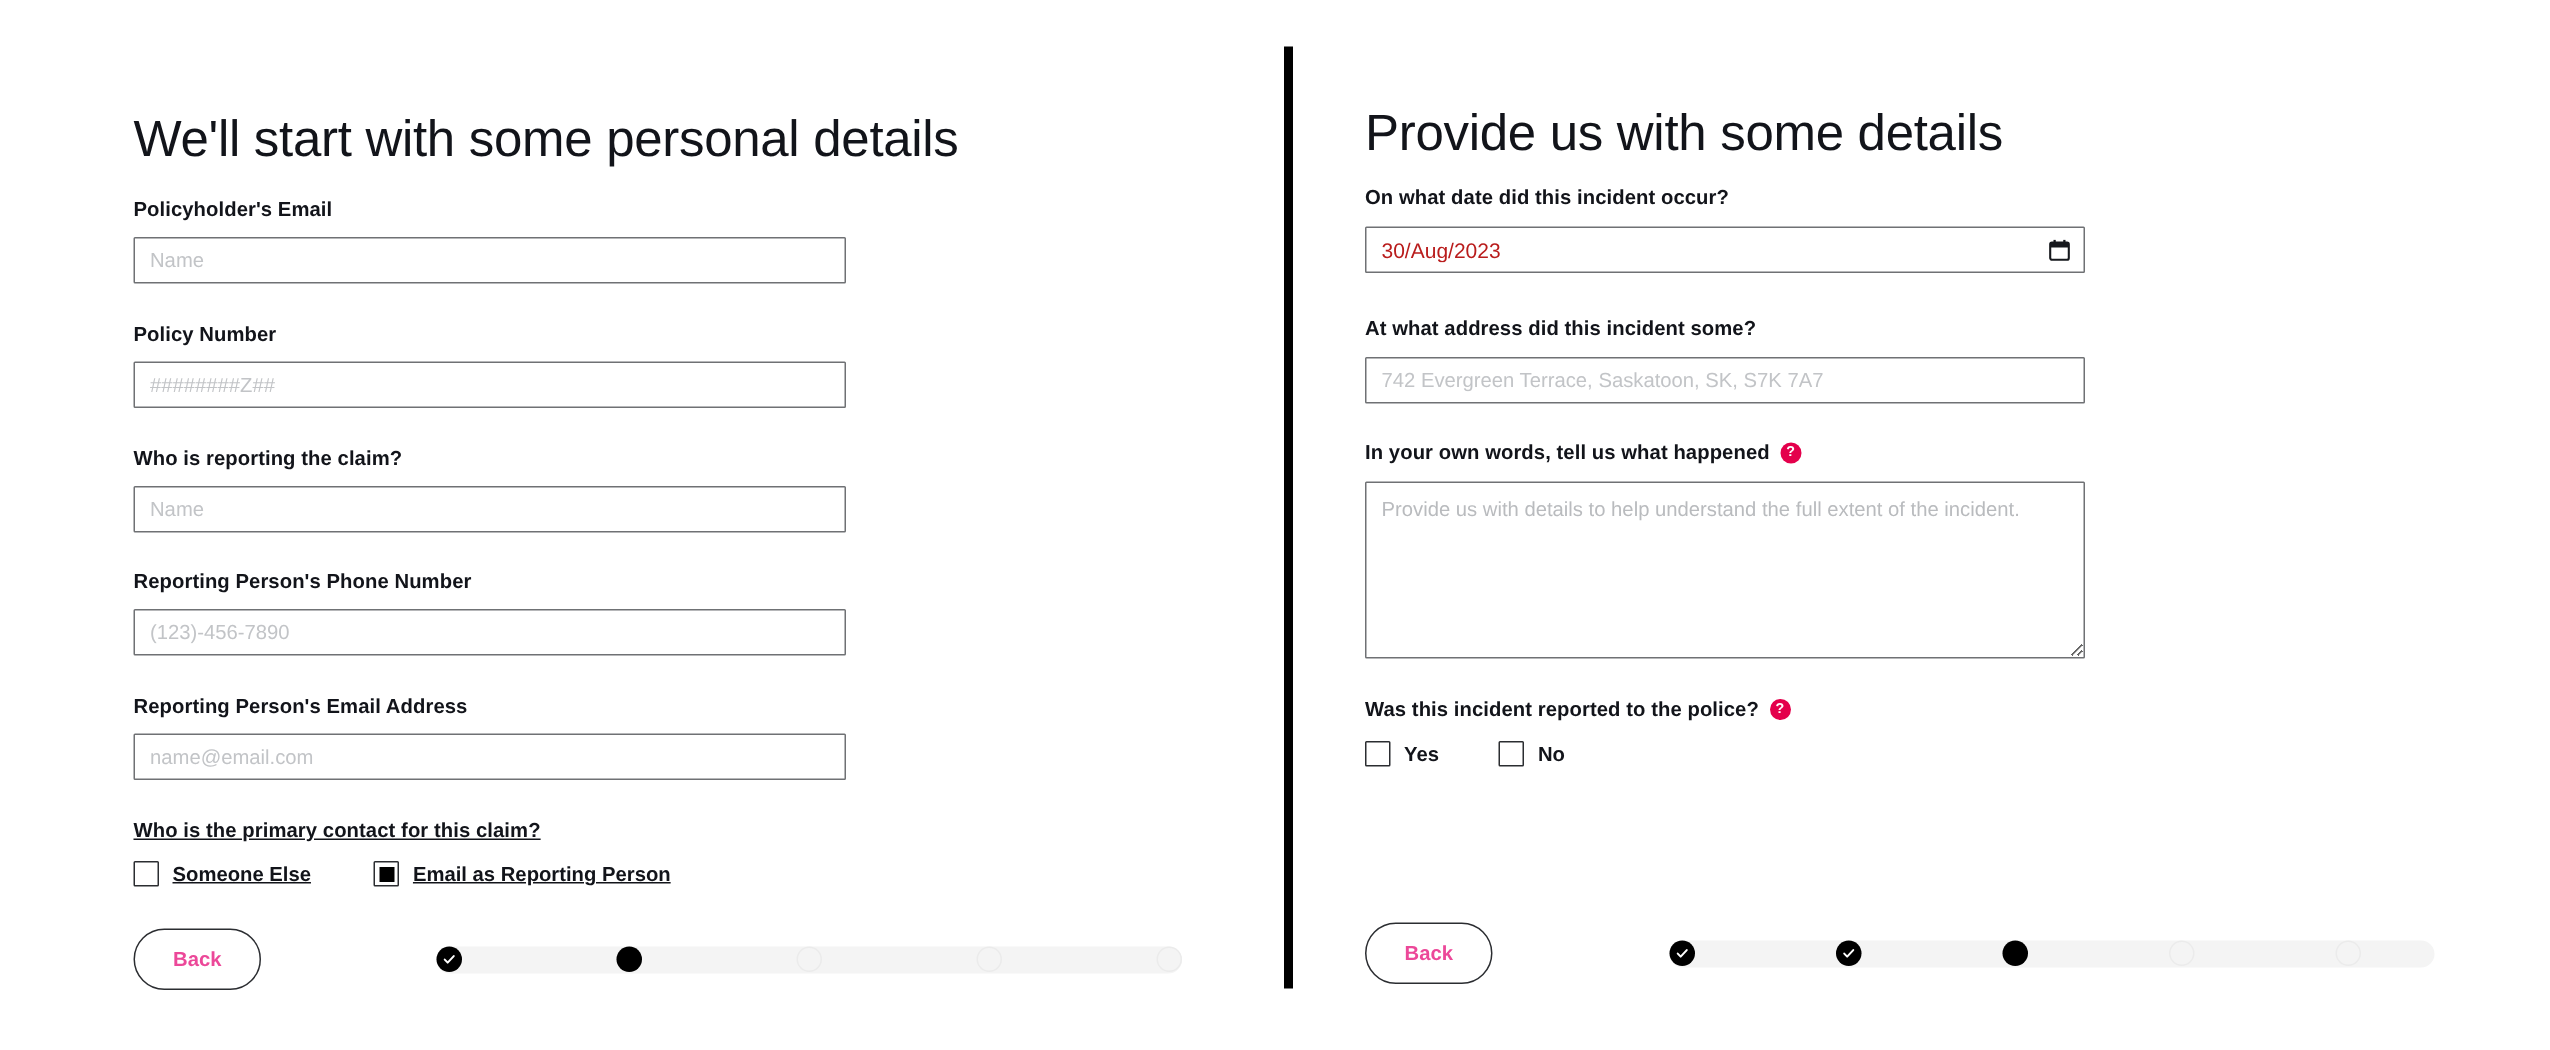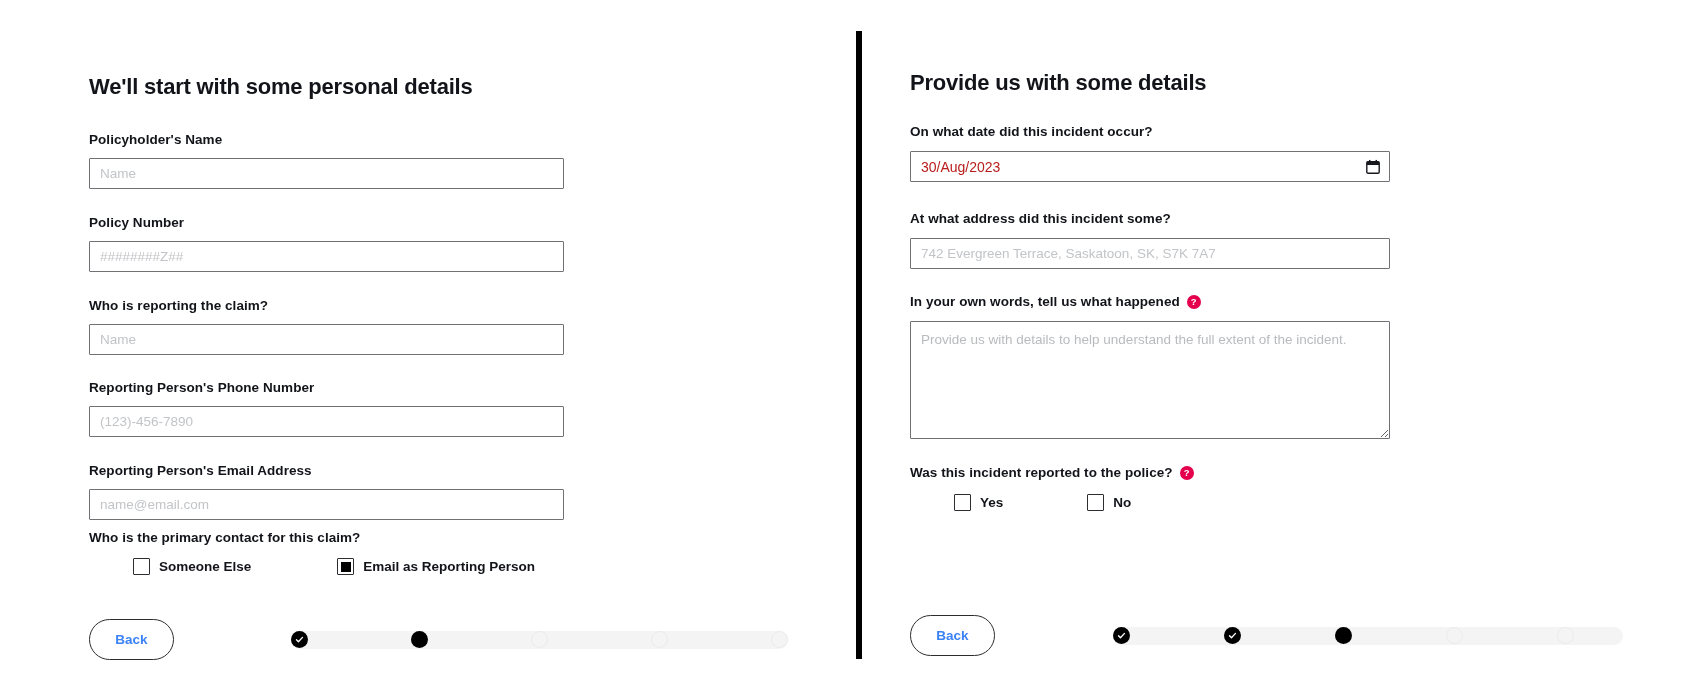--- a/index.html
+++ b/index.html
@@ -34,22 +34,22 @@
     top: 0;
     height: 700px;
   }
   .panel-left  { left: 0;    width: 856px; }
   .panel-right { left: 862px; width: 838px; }
 
   .panel-inner-left  { position: absolute; left: 89px; top: 0; width: 700px; }
   .panel-inner-right { position: absolute; left: 48px; top: 0; width: 760px; }
 
   .heading {
-    font-size: 22px;
-    font-weight: 700;
+    font-size: 34px;
+    font-weight: 400;
     letter-spacing: -0.2px;
     color: #12141a;
     margin: 0;
   }
   .heading-left  { position: absolute; top: 74px; left: 0; }
   .heading-right { position: absolute; top: 70px; left: 0; }
 
   .field-label {
     font-size: 13.5px;
     font-weight: 700;
@@ -103,21 +103,20 @@
     transform: translateY(-50%);
     width: 14px; height: 15px;
     pointer-events: none;
   }
 
   
   .check-row {
     display: flex;
     align-items: center;
     gap: 9px;
-    margin-left: 44px;
   }
   .cbox {
     width: 17px; height: 17px;
     border: 1.5px solid #2b2d31;
     background: #fff;
     border-radius: 1px;
     display: inline-flex;
     align-items: center;
     justify-content: center;
     flex: 0 0 auto;
@@ -154,21 +153,21 @@
   .footer { position: absolute; left: 0; display: flex; align-items: center; }
   .back-btn {
     width: 85px;
     height: 41px;
     border: 1.3px solid #2b2d31;
     border-radius: 30px;
     background: #fff;
     font-family: "Liberation Sans", sans-serif;
     font-size: 13.5px;
     font-weight: 700;
-    color: #3b82f6;
+    color: #ec4899;
     cursor: pointer;
     padding: 0;
   }
   .progress {
     position: relative;
     height: 18px;
     background: #f4f4f4;
     border-radius: 9px;
     display: flex;
     align-items: center;
@@ -192,21 +191,21 @@
 <div class="stage">
 
   <div class="divider"></div>
 
   <div class="panel panel-left">
     <div class="panel-inner-left">
 
       <h1 class="heading heading-left">We'll start with some personal details</h1>
 
       <div style="position:absolute; top:132px; left:0; width:475px;">
-        <div class="field-label">Policyholder's Name</div>
+        <div class="field-label">Policyholder's Email</div>
         <input class="text-input" style="margin-top: 10px;" type="text" placeholder="Name">
       </div>
 
       <div style="position:absolute; top:215px; left:0; width:475px;">
         <div class="field-label">Policy Number</div>
         <input class="text-input" style="margin-top: 10px;" type="text" placeholder="########Z##">
       </div>
 
       <div style="position:absolute; top:298px; left:0; width:475px;">
         <div class="field-label">Who is reporting the claim?</div>
@@ -216,21 +215,21 @@
       <div style="position:absolute; top:380px; left:0; width:475px;">
         <div class="field-label">Reporting Person's Phone Number</div>
         <input class="text-input" style="margin-top: 10px;" type="text" placeholder="(123)-456-7890">
       </div>
 
       <div style="position:absolute; top:463px; left:0; width:475px;">
         <div class="field-label">Reporting Person's Email Address</div>
         <input class="text-input" style="margin-top: 10px;" type="text" placeholder="name@email.com">
       </div>
 
-      <div style="position:absolute; top:530px; left:0; width:475px;">
+      <div style="position:absolute; top:546px; left:0; width:475px;text-decoration:underline;">
         <div class="field-label">Who is the primary contact for this claim?</div>
         <div style="display:flex; align-items:flex-end; gap:42px; margin-top:12px;">
           <div class="check-row">
             <span class="cbox"></span>
             <span class="cbox-label">Someone Else</span>
           </div>
           <div class="check-row">
             <span class="cbox checked"></span>
             <span class="cbox-label">Email as Reporting Person</span>
           </div>

